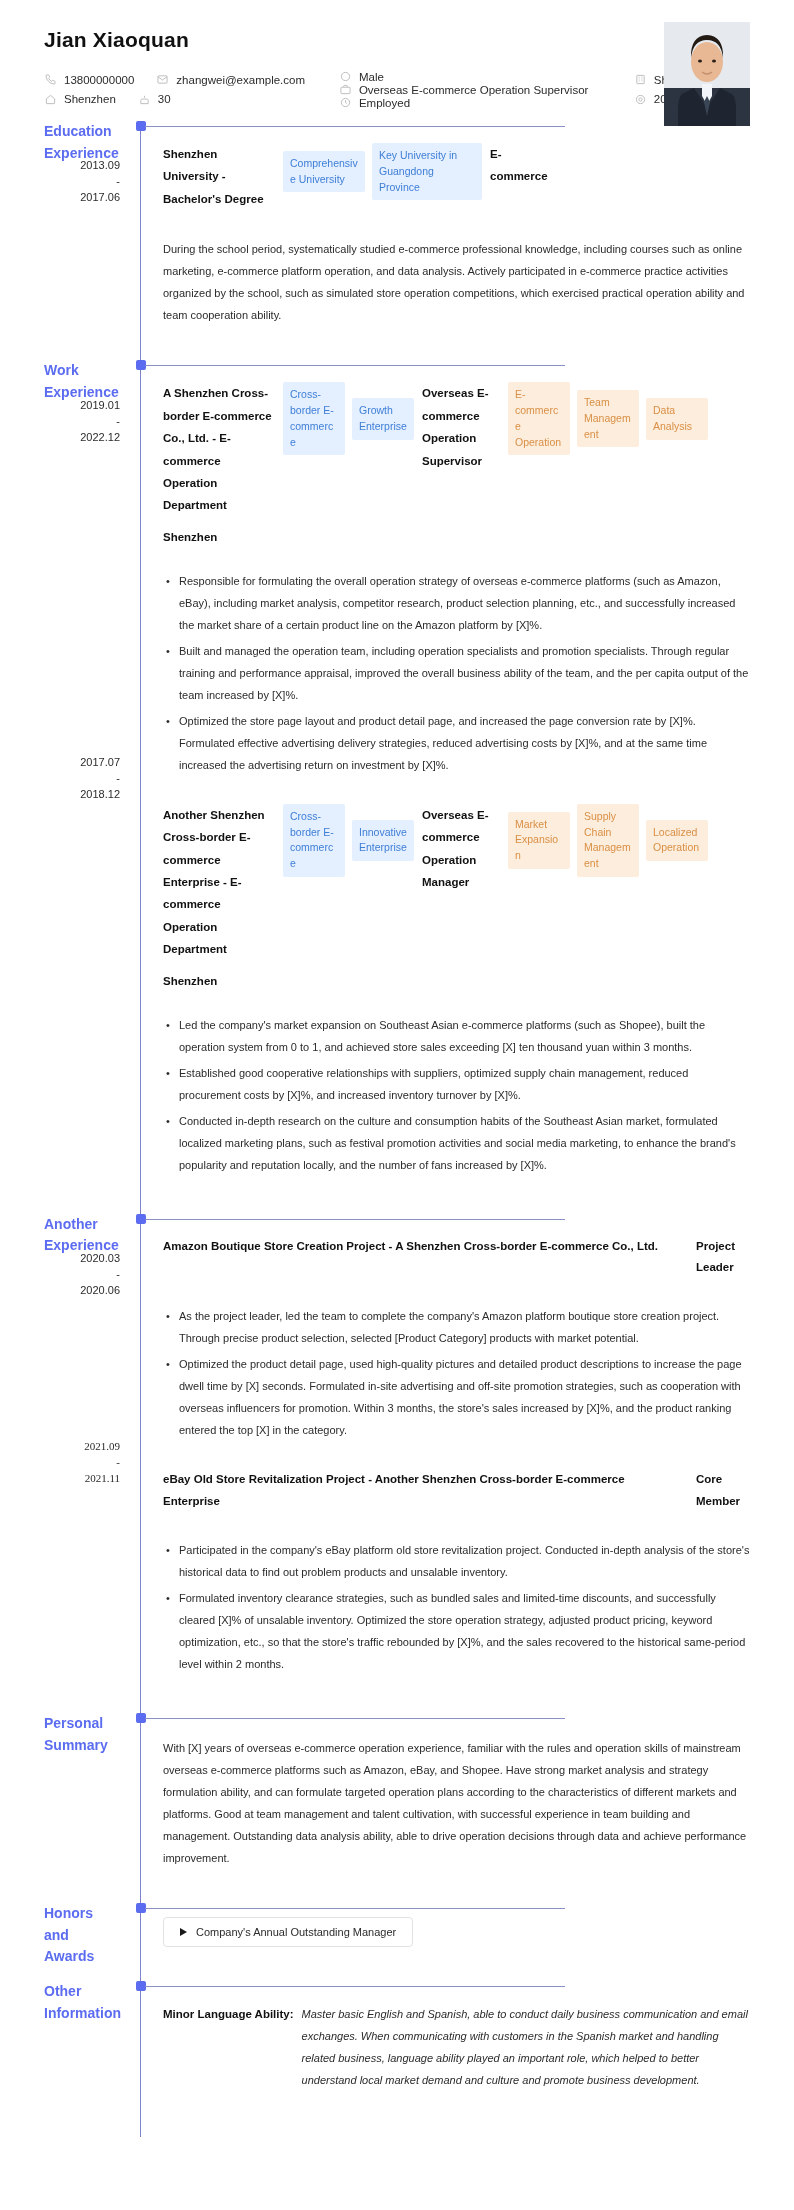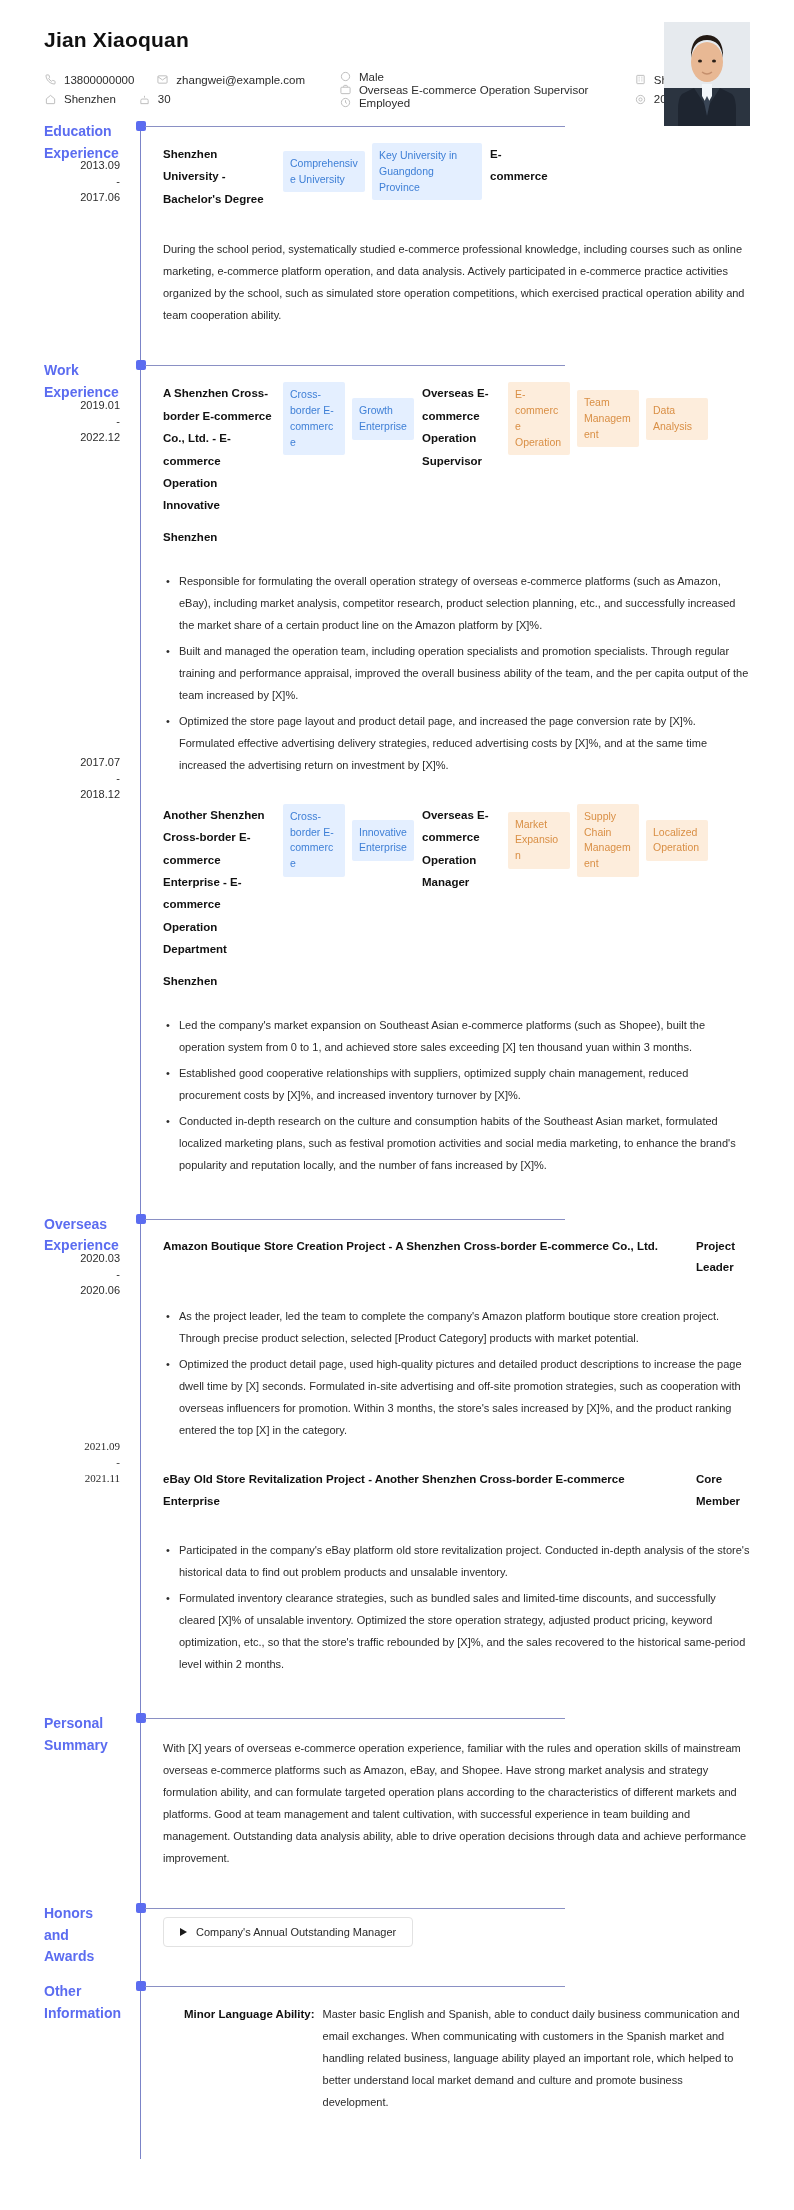--- a/index.html
+++ b/index.html
@@ -222,26 +222,26 @@
   }
 
   
   .kv { display: flex; gap: 8px; margin-top: 14px; }
   .kv-key {
     font-size: 11.5px;
     font-weight: bold;
     color: #111;
     flex: none;
     line-height: 2.0;
-    margin-left: 21px;
   }
   .kv-val {
     font-size: 11px;
     line-height: 2.0;
     color: #2b2b2b;
+    font-style: italic;
   }
   .spacer-sm { height: 18px; }
   .spacer-md { height: 34px; }
   .spacer-lg { height: 46px; }
 </style>
 </head>
 <body>
 
 <div class="page">
 
@@ -411,21 +411,21 @@
       </div>
     </div>
     <div class="rail">
       <div class="node" style="top:0"></div>
       <div class="hline" style="top:5px"></div>
     </div>
     <div class="body">
 
       <div class="entry" style="padding-top:22px">
         <div class="entry-head">
-          <div class="org">A Shenzhen Cross-border E-commerce Co., Ltd. - E-commerce Operation Innovative</div>
+          <div class="org">A Shenzhen Cross-border E-commerce Co., Ltd. - E-commerce Operation Department</div>
           <div class="tags">
             <span class="tag blue">Cross-border E-commerce</span>
             <span class="tag blue">Growth Enterprise</span>
           </div>
           <div class="role">Overseas E-commerce Operation Supervisor</div>
           <div class="tags">
             <span class="tag orange">E-commerce Operation</span>
             <span class="tag orange">Team Management</span>
             <span class="tag orange">Data Analysis</span>
           </div>
@@ -461,21 +461,21 @@
           <div class="bullet">Conducted in-depth research on the culture and consumption habits of the Southeast Asian market, formulated localized marketing plans, such as festival promotion activities and social media marketing, to enhance the brand's popularity and reputation locally, and the number of fans increased by [X]%.</div>
         </div>
       </div>
       <div class="spacer-md"></div>
     </div>
   </div>
 
   <div class="section">
     <div class="gutter">
       <div class="sec-title">
-        <div>Overseas</div>
+        <div>Another</div>
         <div>Experience</div>
       </div>
       <div class="dates" style="margin-top:-6px;">
         <div>2020.03</div>
         <div>-</div>
         <div>2020.06</div>
       </div>
       <div class="dates" style="margin-top:140px;font-family:Liberation Serif, serif;">
         <div>2021.09</div>
         <div>-</div>

